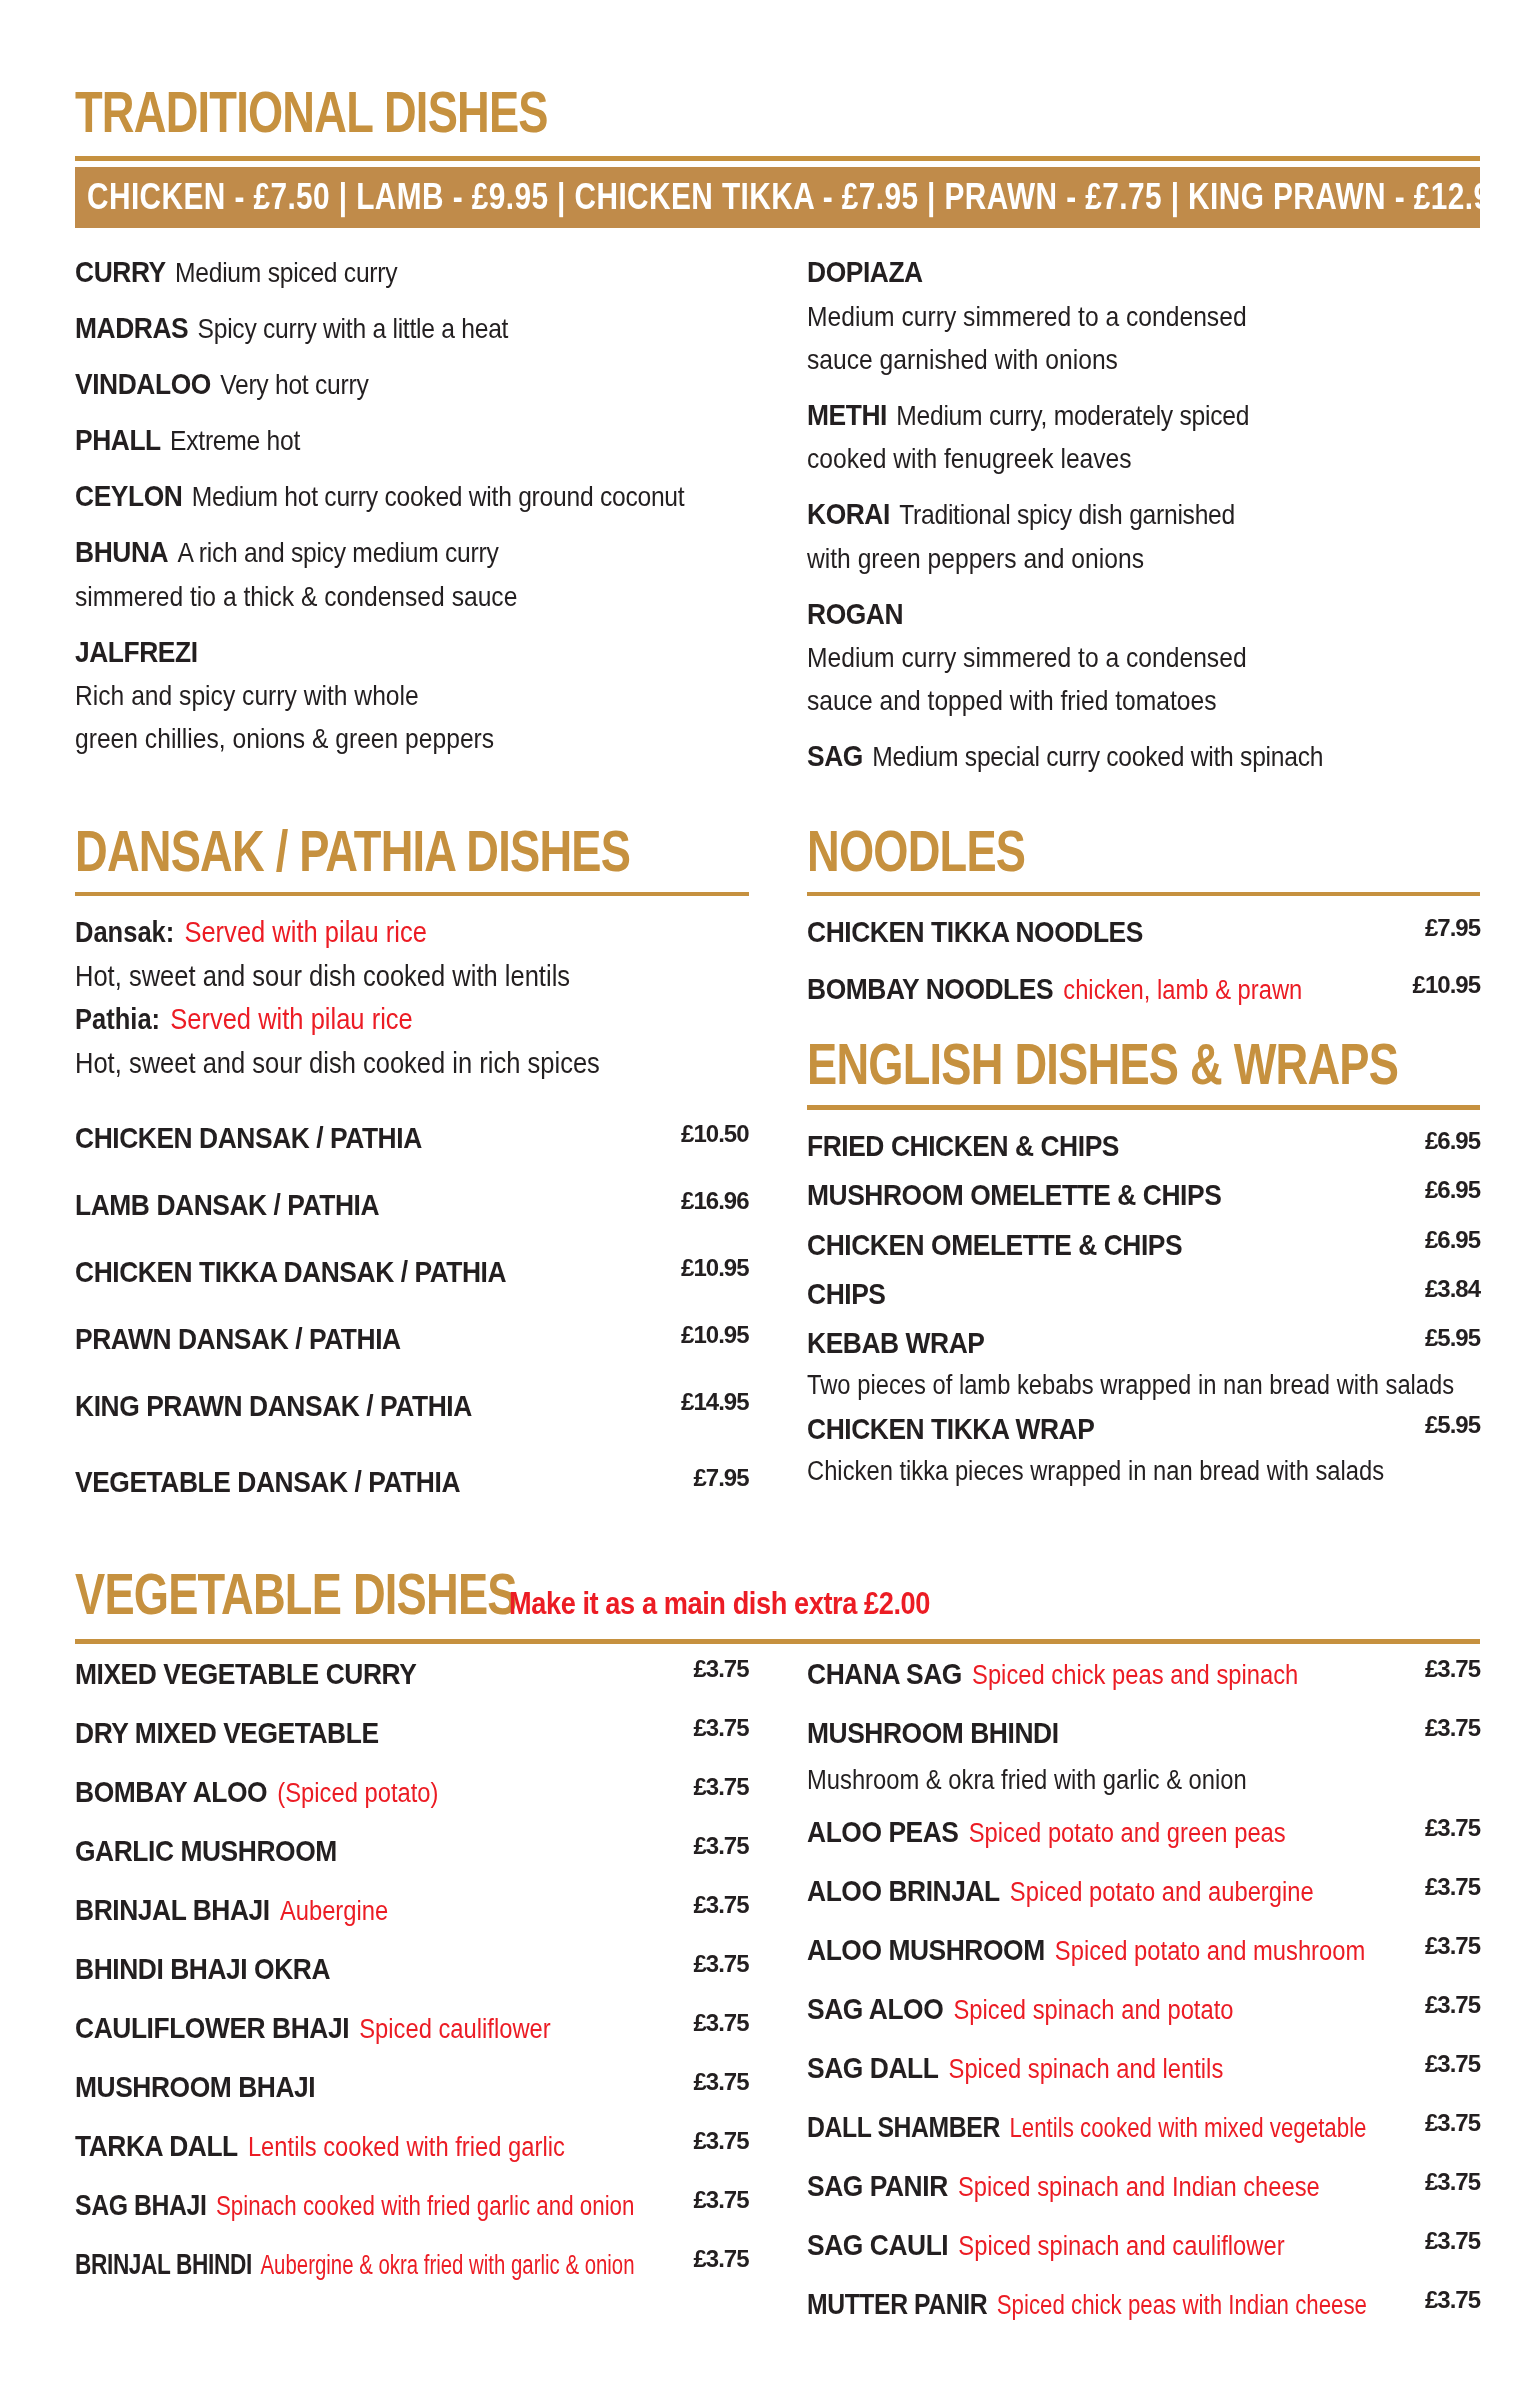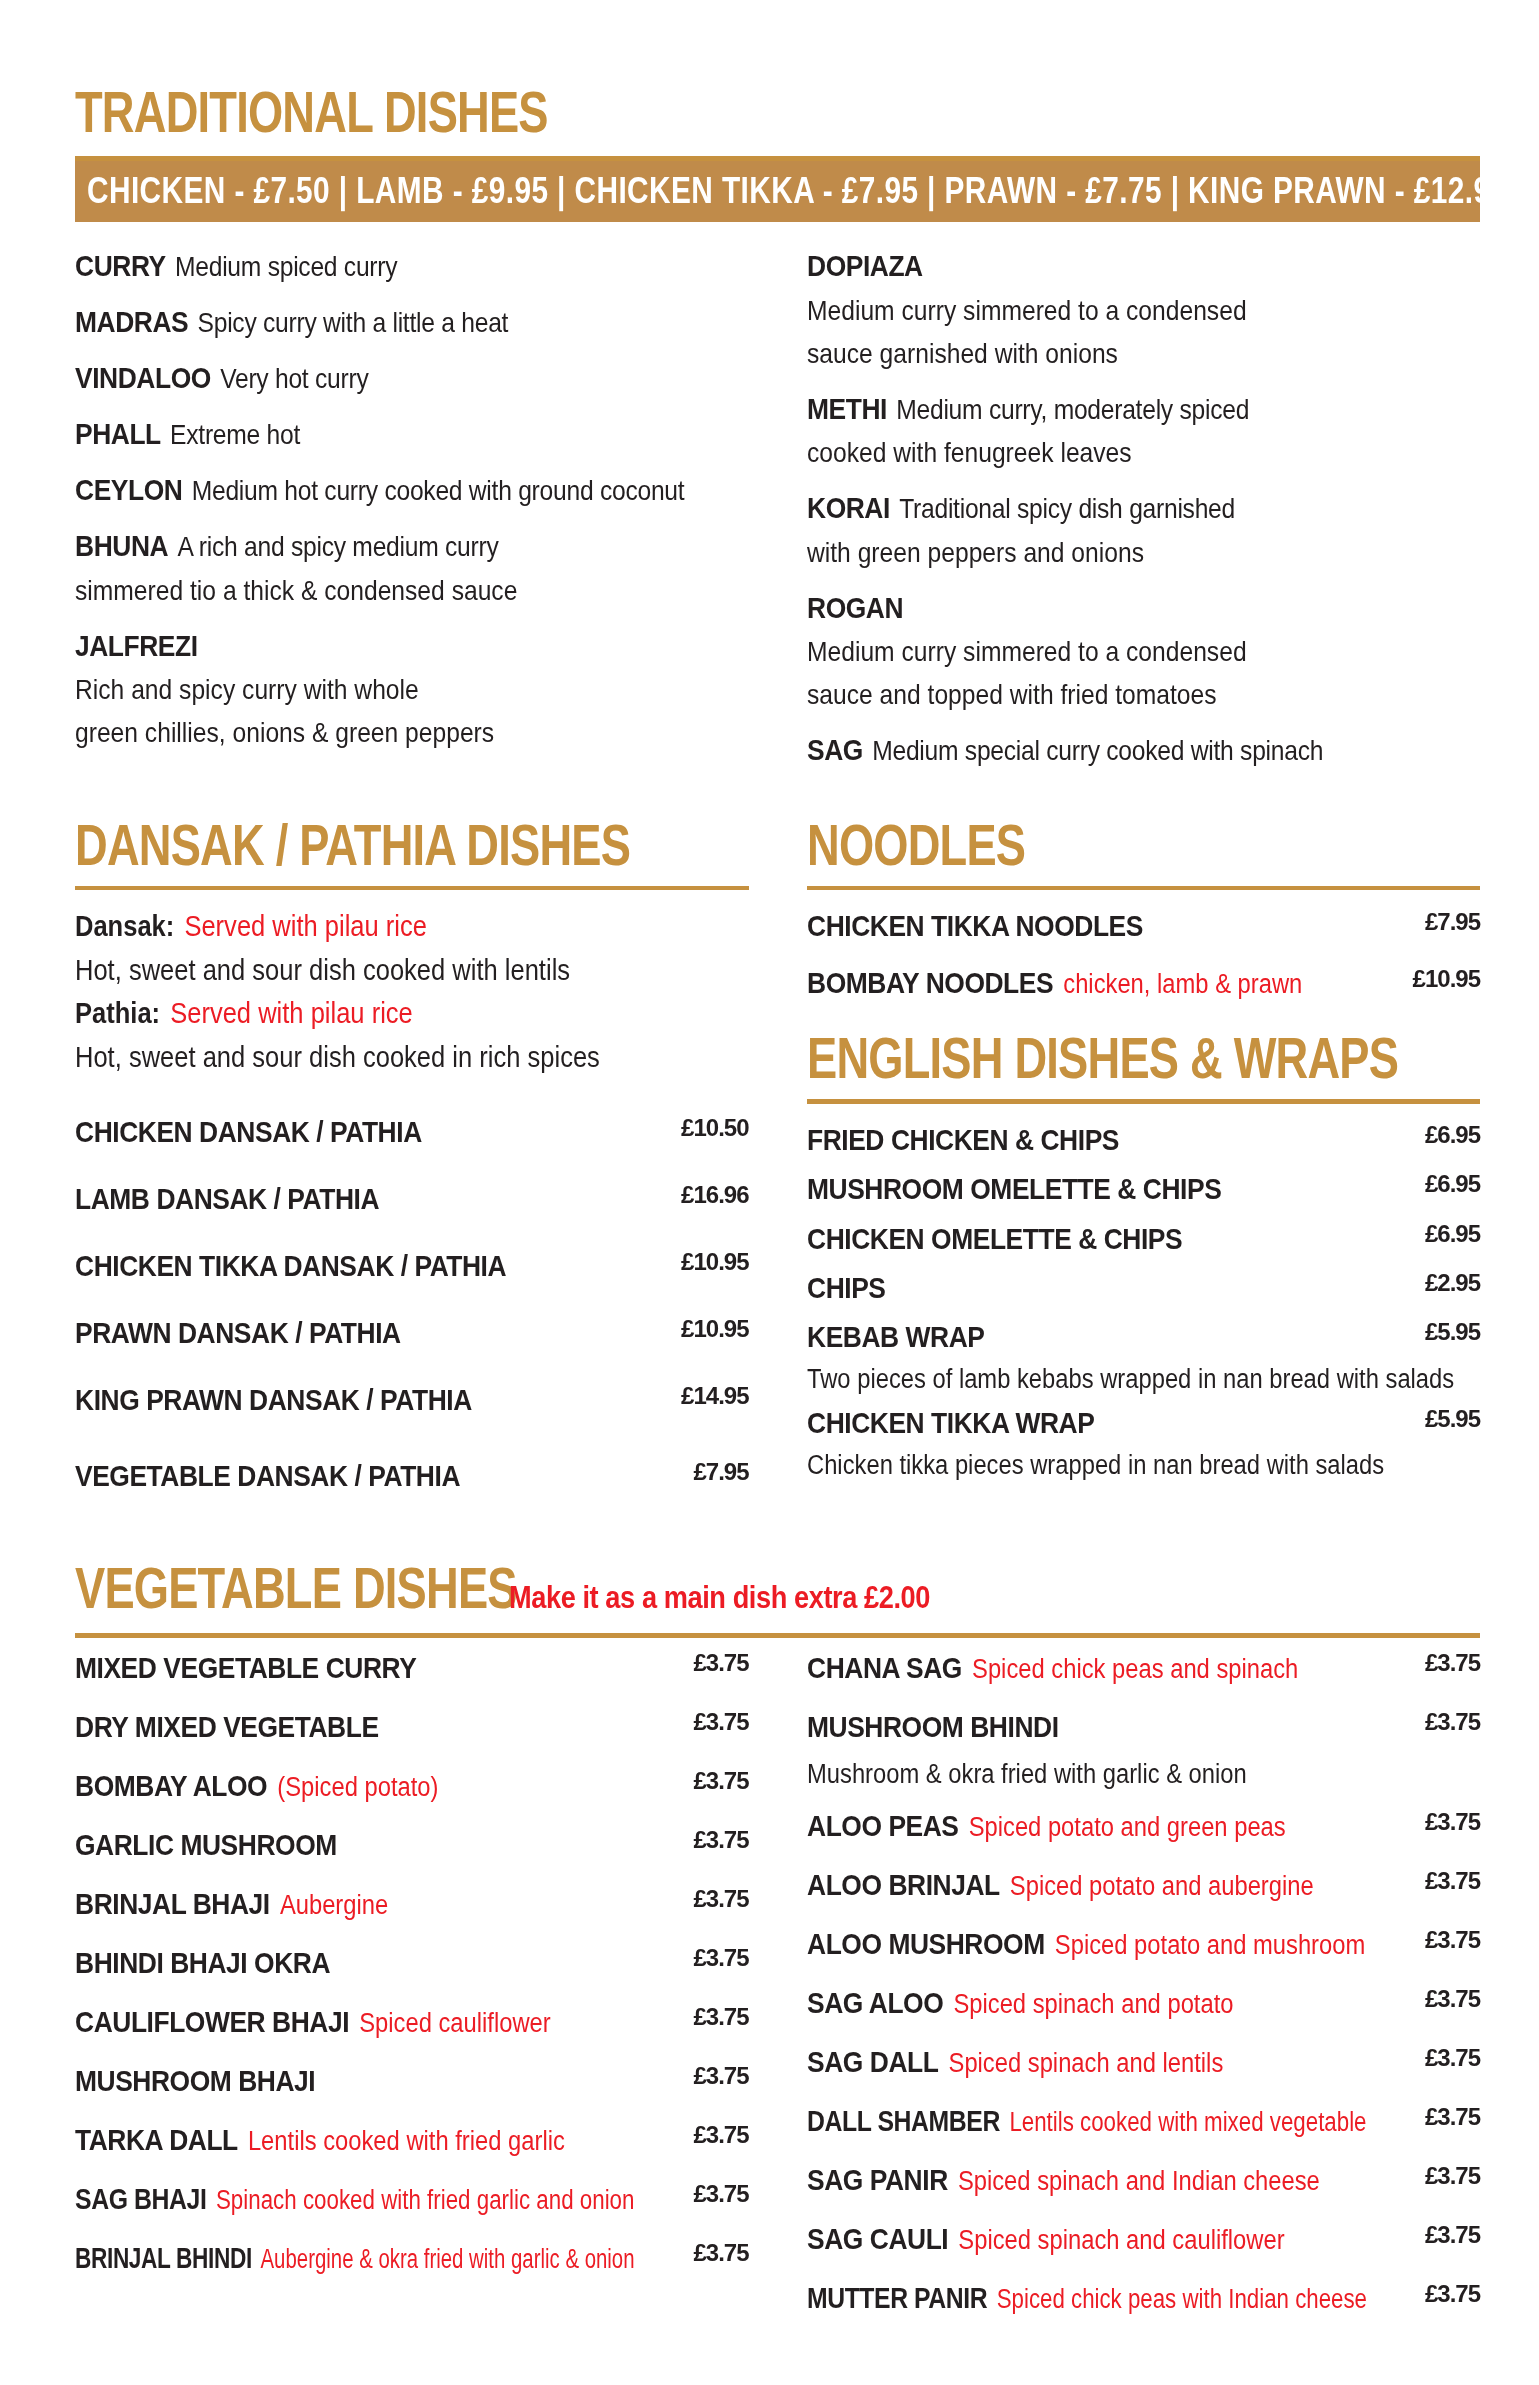--- a/index.html
+++ b/index.html
@@ -21,21 +21,21 @@
     margin:0;font-weight:bold;font-size:58px;line-height:1;
     color:var(--gold);white-space:nowrap;display:inline-block;
     transform:scaleX(0.78);transform-origin:0 50%;letter-spacing:-1px;
   }
   .rule{height:4.8px;background:var(--gold);border:0;margin:0;}
   .trad-rule{margin-top:15.4px;}
   .col-rule{margin:11.5px 0 19px;}
   .veg-rule{margin:13.4px 0 13.4px;}
 
   .price-bar{
-    margin-top:0;background:var(--band);padding:8.6px 11.5px 10.6px;
+    margin-top:6px;background:var(--band);padding:8.6px 11.5px 10.6px;
   }
   .price-bar .fit{
     display:inline-block;color:#fff;font-weight:bold;font-size:36px;
     white-space:nowrap;transform-origin:0 50%;letter-spacing:0.5px;
   }
 
   .two-col{display:flex;gap:58px;margin-top:27px;}
   .col{flex:1;min-width:0;position:relative;}
 
   
@@ -146,21 +146,21 @@
             <div class="prow"><span class="nm fit" style="transform: scaleX(0.88);"><span class="pname">BOMBAY NOODLES</span><span class="pnote red">chicken, lamb &amp; prawn</span></span><span class="price">£10.95</span></div>
           </div>
       </section>
       <section class="english-sec">
         <h1 class="sec-title">ENGLISH DISHES &amp; WRAPS</h1>
         <div class="rule col-rule"></div>
         <div id="english-items">
             <div class="prow"><span class="nm fit" style="transform: scaleX(0.88);"><span class="pname">FRIED CHICKEN &amp; CHIPS</span></span><span class="price">£6.95</span></div>
             <div class="prow"><span class="nm fit" style="transform: scaleX(0.88);"><span class="pname">MUSHROOM OMELETTE &amp; CHIPS</span></span><span class="price">£6.95</span></div>
             <div class="prow"><span class="nm fit" style="transform: scaleX(0.88);"><span class="pname">CHICKEN OMELETTE &amp; CHIPS</span></span><span class="price">£6.95</span></div>
-            <div class="prow"><span class="nm fit" style="transform: scaleX(0.88);"><span class="pname">CHIPS</span></span><span class="price">£2.95</span></div>
+            <div class="prow"><span class="nm fit" style="transform: scaleX(0.88);"><span class="pname">CHIPS</span></span><span class="price">£3.84</span></div>
             <div class="prow"><span class="nm fit" style="transform: scaleX(0.88);"><span class="pname">KEBAB WRAP</span></span><span class="price">£5.95</span></div>
             <div class="pdesc"><span class="shrink fit" style="transform: scaleX(0.88);"><span class="ink">Two pieces of lamb kebabs wrapped in nan bread with salads</span></span></div>
             <div class="prow"><span class="nm fit" style="transform: scaleX(0.88);"><span class="pname">CHICKEN TIKKA WRAP</span></span><span class="price">£5.95</span></div>
             <div class="pdesc"><span class="shrink fit" style="transform: scaleX(0.88);"><span class="ink">Chicken tikka pieces wrapped in nan bread with salads</span></span></div>
           </div>
       </section>
     </div>
   </div>
 
   <section class="veg-sec">

